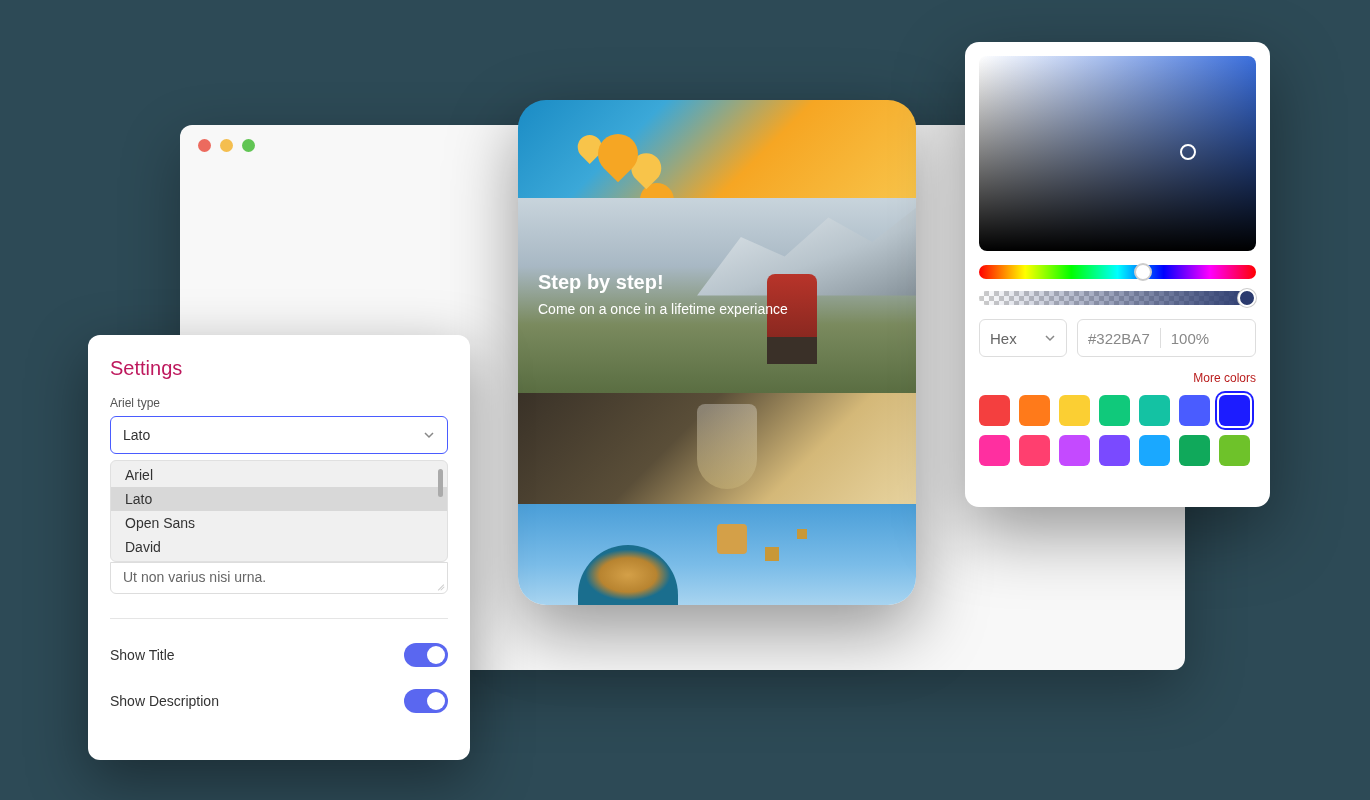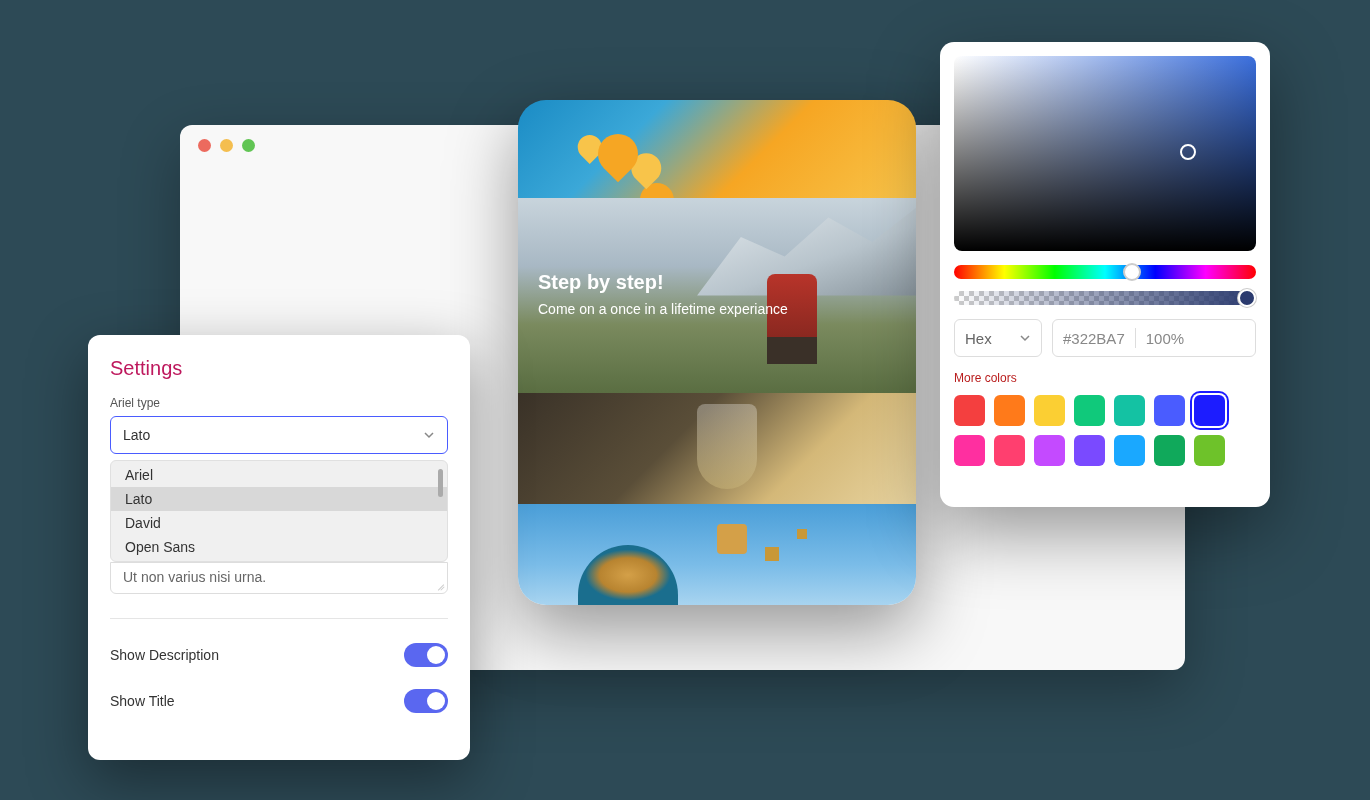--- a/index.html
+++ b/index.html
@@ -44,21 +44,21 @@
 .img2::after { content:''; position:absolute; right:25%; bottom:15%; width:50px; height:90px; background:linear-gradient(180deg,#b8342a 0%, #8a2820 70%, #3a3028 70%); border-radius:8px 8px 0 0; }
 .img2 .overlay-title { font-size: 20px; font-weight: 700; color: #fff; margin-bottom: 6px; position:relative; z-index:2; }
 .img2 .overlay-sub { font-size: 14px; color: #fff; line-height: 1.4; position:relative; z-index:2; }
 .img3 { height: 111px; background: linear-gradient(135deg, #3a3228 0%, #5a4e38 40%, #d4b878 70%, #e8d4a0 100%); position:relative; }
 .img3::before { content:''; position:absolute; left:45%; top:10%; width:60px; height:85px; background:linear-gradient(180deg, rgba(255,255,255,0.3), rgba(200,180,120,0.5)); border-radius:8px 8px 30px 30px; }
 .img4 { height: 101px; background: linear-gradient(180deg, #4a9ed8 0%, #7abce8 60%, #a8d4f0 100%); position:relative; }
 .img4::before { content:''; position:absolute; left:15%; bottom:0; width:100px; height:60px; background:radial-gradient(ellipse at center, #d4a048 0%, #b88430 40%, #1a6e8e 60%); border-radius:50px 50px 0 0; }
 .img4::after { content:''; position:absolute; left:50%; top:20%; width:30px; height:30px; background:#d4a048; border-radius:4px; box-shadow: 40px 15px 0 -8px #c89838, 70px -5px 0 -10px #c89838; }
 
 
-.color-picker { position: absolute; right: 100px; top: 42px; width: 330px; height: 465px; background: #fff; border-radius: 14px; box-shadow: 0 25px 70px rgba(0,0,0,0.4); padding: 14px; }
+.color-picker { position: absolute; right: 100px; top: 42px; width: 305px; height: 465px; background: #fff; border-radius: 14px; box-shadow: 0 25px 70px rgba(0,0,0,0.4); padding: 14px; text-align: right; }
 .color-area { width: 100%; height: 195px; border-radius: 8px; background: linear-gradient(to bottom, transparent 0%, #000 100%), linear-gradient(to right, #fff 0%, #3a6edc 100%); position: relative; }
 .color-cursor { position: absolute; right: 60px; top: 88px; width: 16px; height: 16px; border: 2.5px solid #fff; border-radius: 50%; }
 .hue-slider { width: 100%; height: 14px; border-radius: 7px; margin-top: 14px; background: linear-gradient(to right, #ff0000, #ffff00, #00ff00, #00ffff, #0000ff, #ff00ff, #ff0000); position: relative; }
 .hue-cursor { position: absolute; left: 56%; top: -2px; width: 18px; height: 18px; background: #fff; border: 2px solid #ccc; border-radius: 50%; }
 .alpha-slider { width: 100%; height: 14px; border-radius: 7px; margin-top: 12px; background-image: linear-gradient(45deg, #ccc 25%, transparent 25%), linear-gradient(-45deg, #ccc 25%, transparent 25%), linear-gradient(45deg, transparent 75%, #ccc 75%), linear-gradient(-45deg, transparent 75%, #ccc 75%); background-size: 10px 10px; background-position: 0 0, 0 5px, 5px -5px, -5px 0px; position: relative; }
 .alpha-overlay { position:absolute; inset:0; border-radius:7px; background:linear-gradient(to right, transparent, #2a3a6e); }
 .alpha-cursor { position: absolute; right: 0px; top: -2px; width: 18px; height: 18px; background: #2a3a6e; border: 2px solid #fff; border-radius: 50%; box-shadow:0 0 0 1px #ccc; }
 .color-inputs { display: flex; gap: 10px; margin-top: 14px; }
 .format-select { flex: 0 0 88px; height: 38px; border: 1.5px solid #ddd; border-radius: 6px; display: flex; align-items: center; justify-content: space-between; padding: 0 10px; font-size: 15px; color: #666; cursor: pointer; }
 .hex-input { flex: 1; height: 38px; border: 1.5px solid #ddd; border-radius: 6px; display: flex; align-items: center; padding: 16px 10px; font-size: 15px; color: #888; }
@@ -94,37 +94,37 @@
   <div class="field-label">Ariel type</div>
   <div class="select-box">
     <span>Lato</span>
     <svg class="chevron" viewBox="0 0 12 12">
         <path d="M2 4l4 4 4-4" stroke="#888" stroke-width="1.5" fill="none"></path>
       </svg>
   </div>
   <div class="dropdown-list">
     <div class="dropdown-item">Ariel</div>
     <div class="dropdown-item selected">Lato</div>
+    <div class="dropdown-item">Open Sans</div>
     <div class="dropdown-item">David</div>
-    <div class="dropdown-item">Open Sans</div>
     <div class="dropdown-scrollbar"></div>
   </div>
   <div class="textarea-box">
     <span>Ut non varius nisi urna.</span>
     <div class="resize-handle"></div>
   </div>
   <div class="divider"></div>
   <div class="toggle-row">
-    <span class="toggle-label">Show Description</span>
+    <span class="toggle-label">Show Title</span>
     <div class="toggle">
         <div class="toggle-knob"></div>
       </div>
   </div>
   <div class="toggle-row">
-    <span class="toggle-label">Show Title</span>
+    <span class="toggle-label">Show Description</span>
     <div class="toggle">
         <div class="toggle-knob"></div>
       </div>
   </div>
 </div>
 
 <div class="color-picker">
   <div class="color-area">
     <div class="color-cursor"></div>
   </div>

